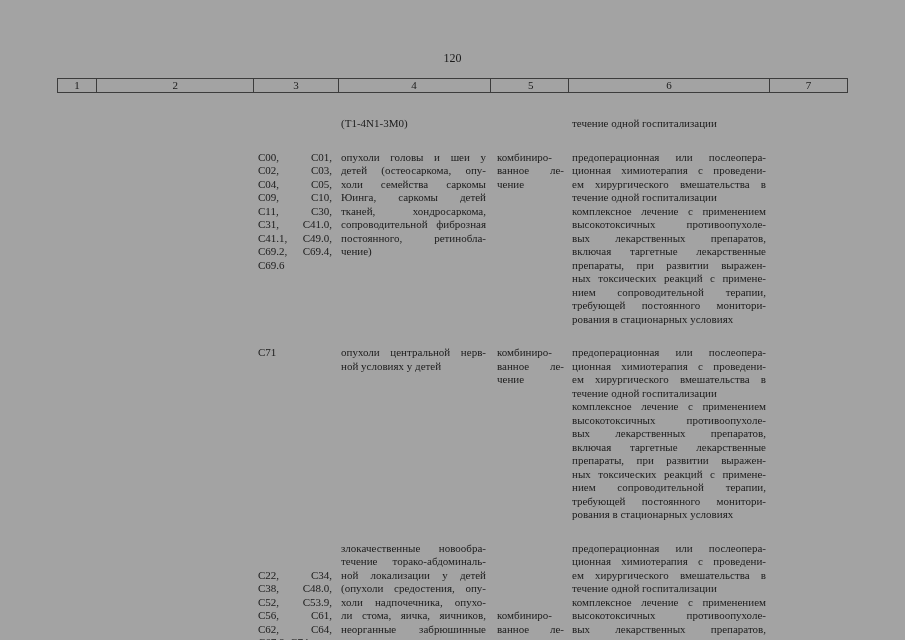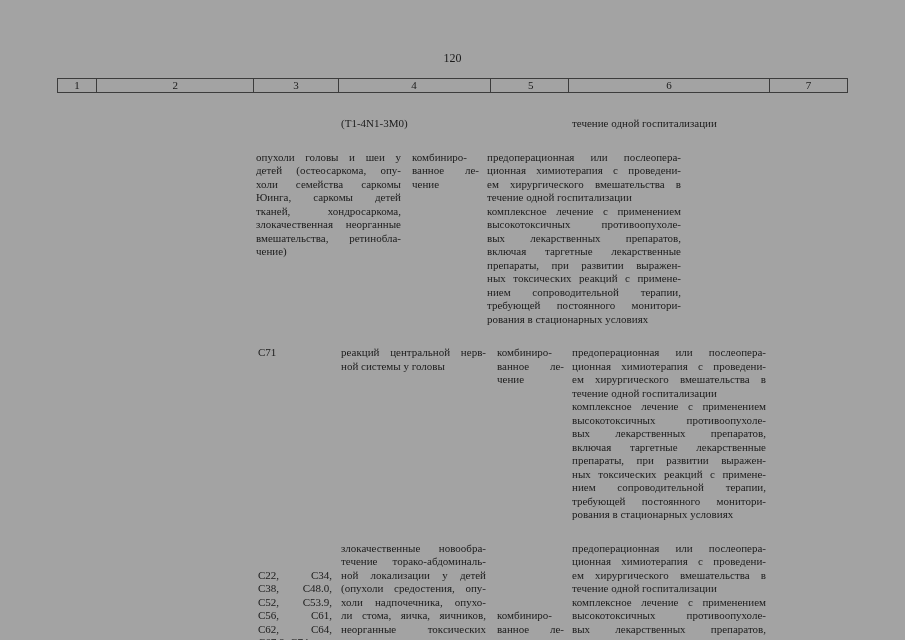--- a/index.html
+++ b/index.html
@@ -91,29 +91,42 @@
             <div class="para">
               <div class="line">течение одной госпитализации</div>
             </div>
           </div>
         <div class="cell c7"></div>
       </div>
 
       <div class="trow">
         <div class="cell c1"></div>
         <div class="cell c2"></div>
+        <div class="cell c3">
+            <div class="para">
+              <div class="line">C00, C01,</div>
+              <div class="line">C02, C03,</div>
+              <div class="line">C04, C05,</div>
+              <div class="line">C09, C10,</div>
+              <div class="line">C11, C30,</div>
+              <div class="line">C31, C41.0,</div>
+              <div class="line">C41.1, C49.0,</div>
+              <div class="line">C69.2, C69.4,</div>
+              <div class="line">C69.6</div>
+            </div>
+          </div>
         <div class="cell c4">
             <div class="para">
               <div class="line">опухоли головы и шеи у</div>
               <div class="line">детей (остеосаркома, опу-</div>
               <div class="line">холи семейства саркомы</div>
               <div class="line">Юинга, саркомы детей</div>
               <div class="line">тканей, хондросаркома,</div>
-              <div class="line">злокачественная неорганные</div>
-              <div class="line">вмешательства, ретинобла-</div>
+              <div class="line">сопроводительной фиброзная</div>
+              <div class="line">постоянного, ретинобла-</div>
               <div class="line">чение)</div>
             </div>
           </div>
         <div class="cell c5">
             <div class="para">
               <div class="line">комбиниро-</div>
               <div class="line">ванное ле-</div>
               <div class="line">чение</div>
             </div>
           </div>
@@ -142,22 +155,22 @@
       <div class="trow">
         <div class="cell c1"></div>
         <div class="cell c2"></div>
         <div class="cell c3">
             <div class="para">
               <div class="line">C71</div>
             </div>
           </div>
         <div class="cell c4">
             <div class="para">
-              <div class="line">реакций центральной нерв-</div>
-              <div class="line">ной системы у головы</div>
+              <div class="line">опухоли центральной нерв-</div>
+              <div class="line">ной условиях у детей</div>
             </div>
           </div>
         <div class="cell c5">
             <div class="para">
               <div class="line">комбиниро-</div>
               <div class="line">ванное ле-</div>
               <div class="line">чение</div>
             </div>
           </div>
         <div class="cell c6">
@@ -196,21 +209,21 @@
             </div>
           </div>
         <div class="cell c4">
             <div class="para">
               <div class="line">злокачественные новообра-</div>
               <div class="line">течение торако-абдоминаль-</div>
               <div class="line">ной локализации у детей</div>
               <div class="line">(опухоли средостения, опу-</div>
               <div class="line">холи надпочечника, опухо-</div>
               <div class="line">ли стома, яичка, яичников,</div>
-              <div class="line">неорганные токсических</div>
+              <div class="line">неорганные забрюшинные</div>
               <div class="line">опухоли, опухоли почки,</div>
             </div>
           </div>
         <div class="cell c5">
             <div class="para">
               <div class="line">комбиниро-</div>
               <div class="line">ванное ле-</div>
               <div class="line">чение</div>
             </div>
           </div>

